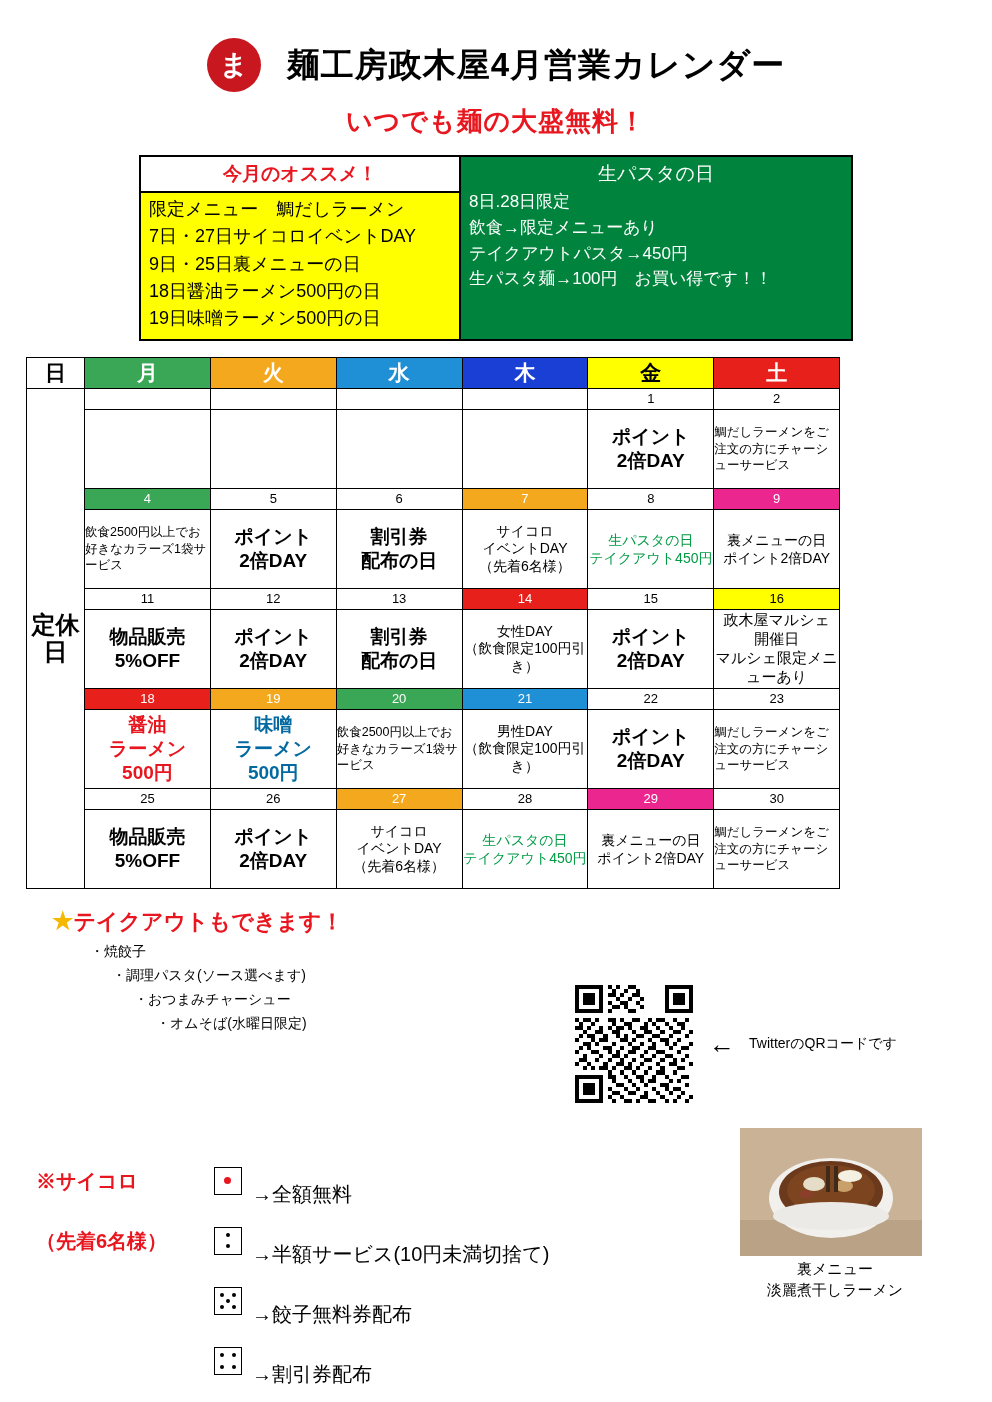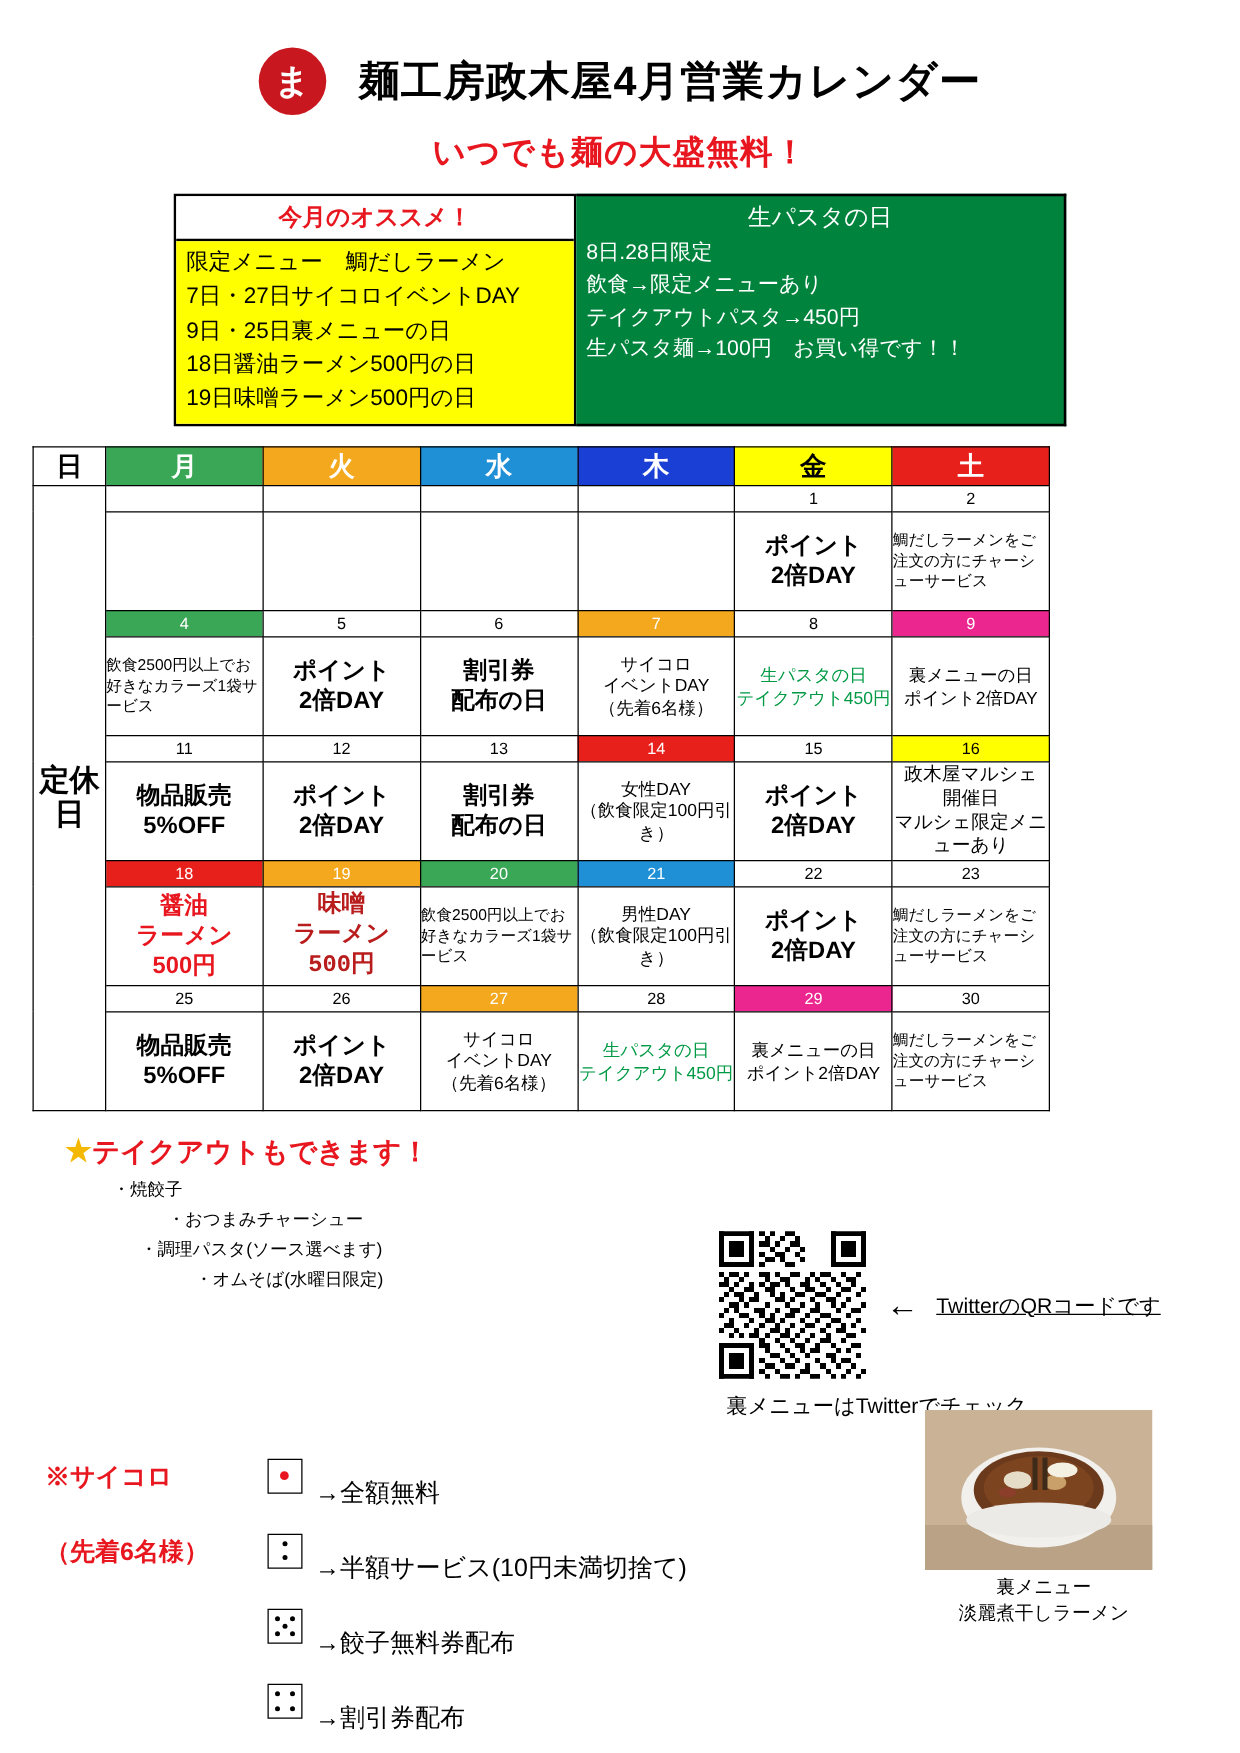--- a/index.html
+++ b/index.html
@@ -54,40 +54,40 @@
   .dow-sat{background:#e8201c;color:#fff;}
 
   .restcell{text-align:center;font-size:24px;font-weight:bold;line-height:1.15;}
   .datecell{height:20px;text-align:center;font-size:13px;line-height:20px;}
   .bodycell{height:78px;text-align:center;font-size:15px;line-height:1.25;padding:3px 4px;}
   .bodycell.small{font-size:12.5px;line-height:1.3;text-align:left;}
   .bodycell.smallc{font-size:12.5px;line-height:1.3;text-align:center;}
   .big{font-size:19px;font-weight:bold;line-height:1.25;}
   .red-t{color:#e8171f;}
   .green-t{color:#009a44;}
-  .blue-t{color:#b91c1c;font-family:Liberation Mono, monospace;}
+  .blue-t{color:#0369a1;}
   .mid{font-size:14px;}
 
   
   .takeout{margin:18px 0 0 52px;}
   .takeout .t-head{font-size:22px;font-weight:bold;}
   .star{color:#f5b800;font-size:24px;}
   .t-head-text{color:#e8171f;}
   .t-item{font-size:14px;margin-top:6px;}
   .i1{margin-left:38px;}
   .i2{margin-left:60px;}
   .i3{margin-left:82px;}
   .i4{margin-left:104px;}
 
   
   .qr-block{position:absolute;left:575px;top:985px;width:400px;}
   .qr-row{display:flex;align-items:center;}
   .qr{width:118px;height:118px;display:block;}
   .qr-arrow{font-size:26px;margin:0 14px 0 16px;}
-  .qr-label{font-size:17px;text-decoration:underline;}
+  .qr-label{font-size:14px;}
   .qr-sub{font-size:17px;margin-top:10px;margin-left:6px;}
 
   
   .photo-block{position:absolute;left:740px;top:1128px;width:190px;text-align:center;}
   .photo{width:182px;height:128px;border:0;display:block;}
   .photo-cap{font-size:15px;margin-top:4px;}
   .photo-cap2{font-size:15px;margin-top:2px;}
 
   
   .dice-block{position:absolute;left:36px;top:1148px;}
@@ -323,22 +323,22 @@
       </tr>
     </tbody>
       </table>
   </div>
 
   <div class="takeout">
     <div class="t-head">
       <span class="star">★</span><span class="t-head-text">テイクアウトもできます！</span>
     </div>
     <div class="t-item i1">・焼餃子</div>
+    <div class="t-item i2">・調理パスタ(ソース選べます)</div>
     <div class="t-item i3">・おつまみチャーシュー</div>
-    <div class="t-item i2">・調理パスタ(ソース選べます)</div>
     <div class="t-item i4">・オムそば(水曜日限定)</div>
   </div>
 
   <div class="qr-block">
     <div class="qr-row">
       <svg class="qr" viewBox="0 0 29 29" shape-rendering="crispEdges">
         <rect width="29" height="29" fill="#fff"></rect>
         <g fill="#000">
           <rect x="0" y="0" width="7" height="1"></rect>
             <rect x="0" y="6" width="7" height="1"></rect>
@@ -534,21 +534,20 @@
             <rect x="15" y="28" width="1" height="1"></rect>
           <rect x="18" y="28" width="2" height="1"></rect>
             <rect x="22" y="28" width="1" height="1"></rect>
             <rect x="24" y="28" width="1" height="1"></rect>
             <rect x="27" y="28" width="1" height="1"></rect>
         </g>
       </svg>
       <span class="qr-arrow">←</span>
       <span class="qr-label">TwitterのQRコードです</span>
     </div>
-    <div class="qr-sub">裏メニューはTwitterでチェック</div>
   </div>
 
   <div class="photo-block">
     <svg class="photo" viewBox="0 0 182 128">
       <rect width="182" height="128" fill="#c9b296"></rect>
       <rect y="92" width="182" height="36" fill="#b9a285"></rect>
       <ellipse cx="91" cy="70" rx="62" ry="40" fill="#f2f0ec"></ellipse>
       <ellipse cx="91" cy="64" rx="52" ry="31" fill="#6b3a1c"></ellipse>
       <ellipse cx="91" cy="62" rx="44" ry="25" fill="#7d4420"></ellipse>
       <ellipse cx="74" cy="56" rx="11" ry="7" fill="#e6ddc9"></ellipse>

